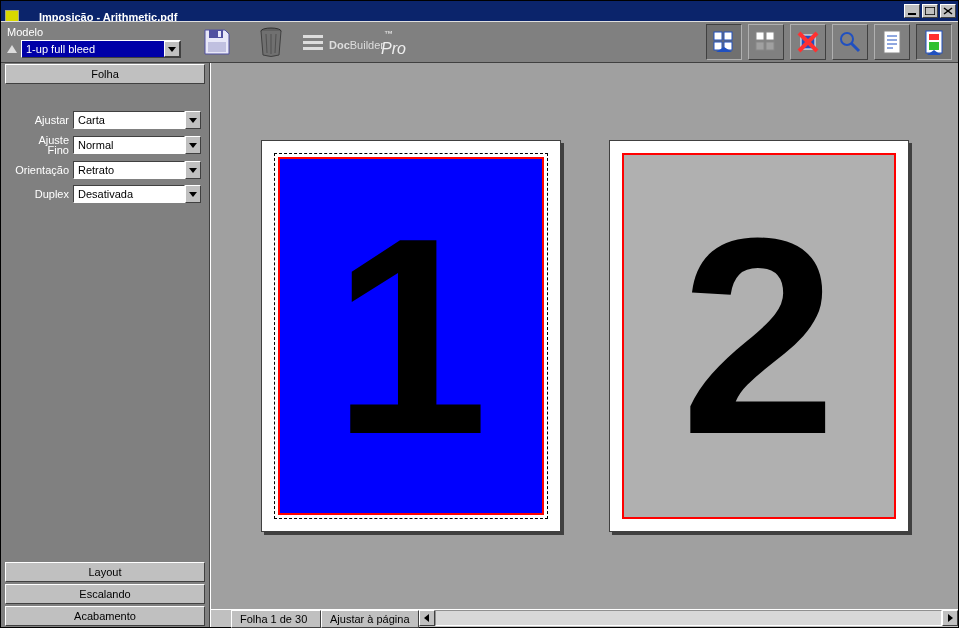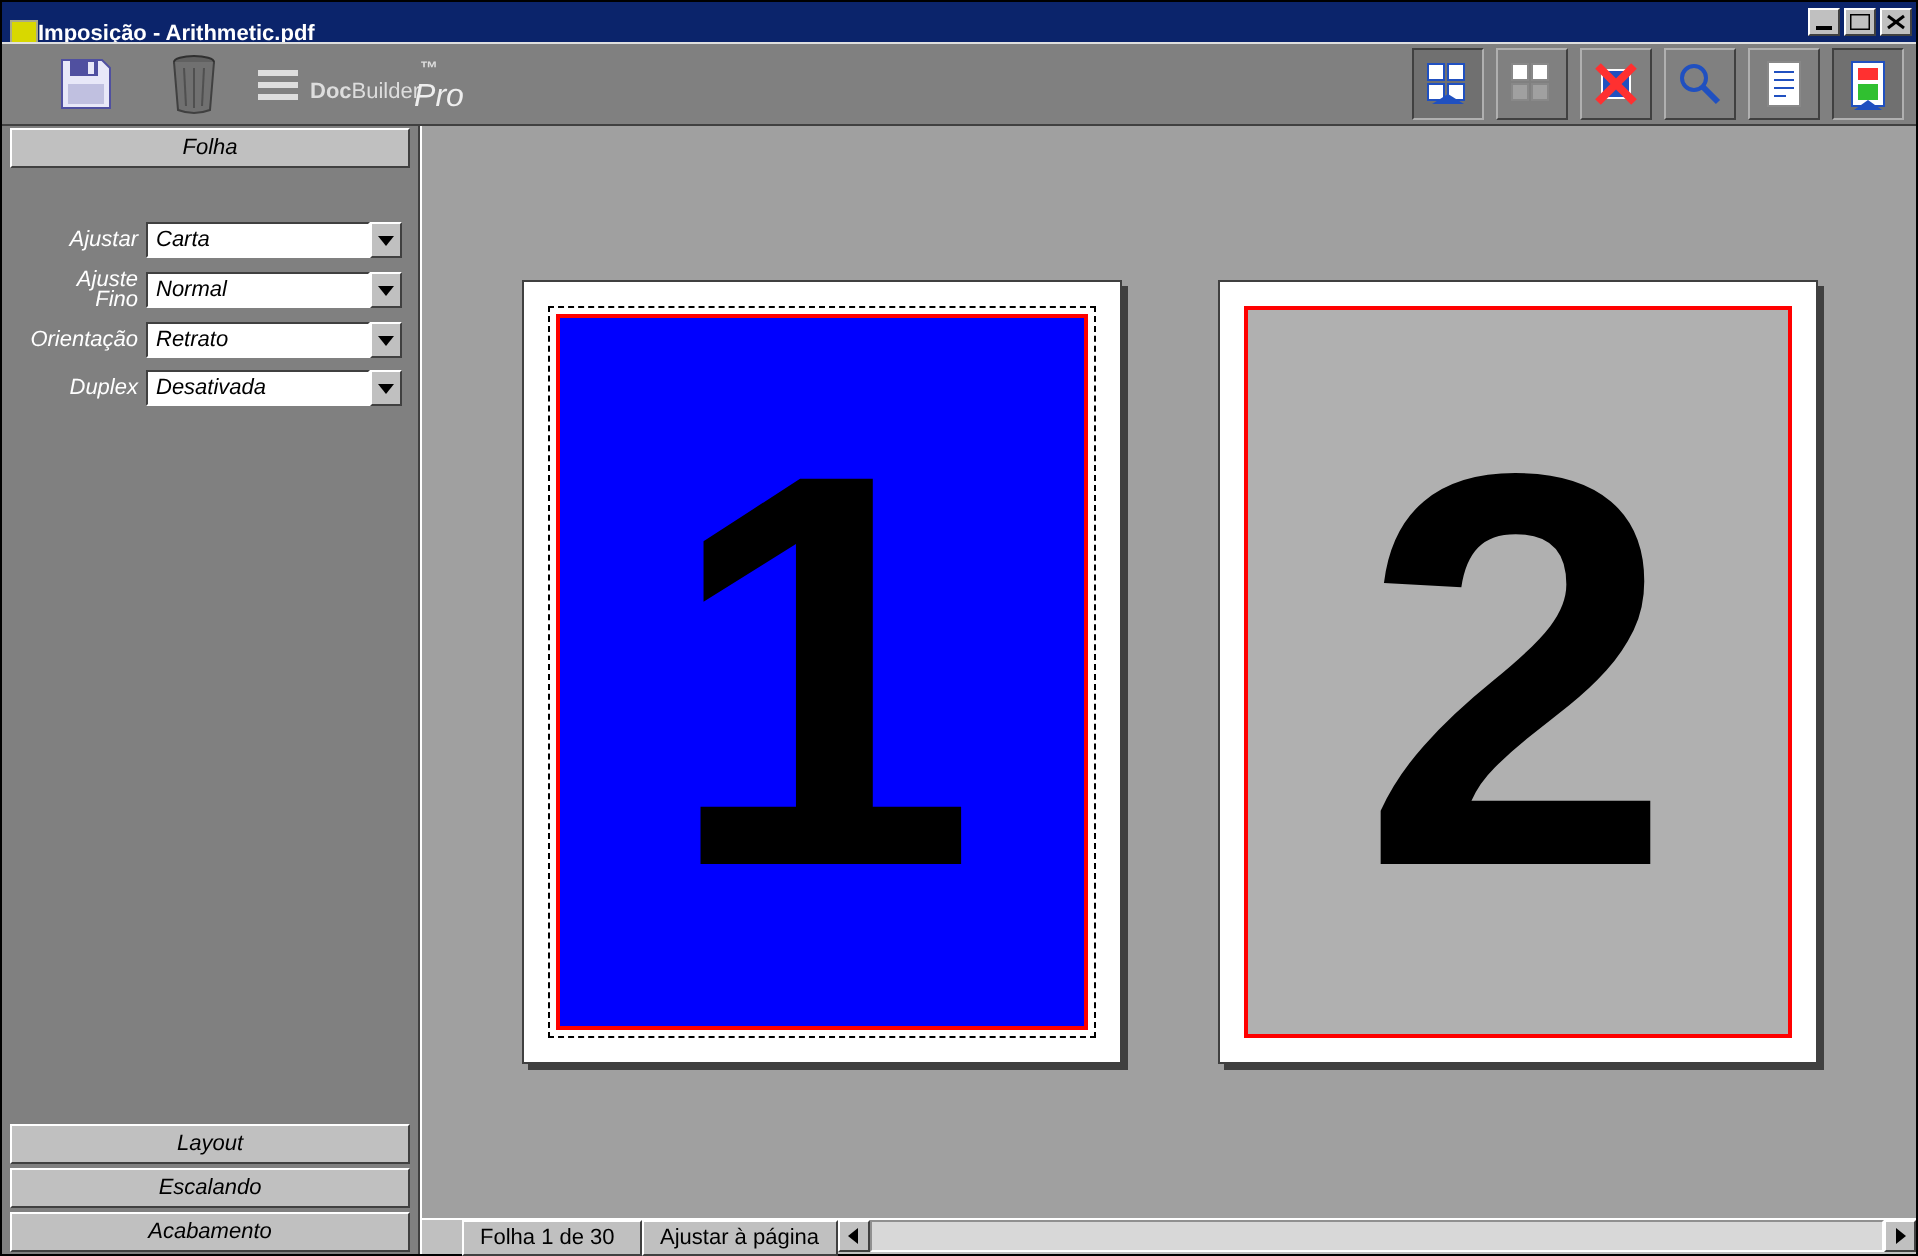--- a/index.html
+++ b/index.html
@@ -12,21 +12,21 @@
     display: flex; flex-direction: column;
   }
 
   
   .titlebar {
     height: 20px;
     background: linear-gradient(to right, #0b246b, #0b246b);
     display: flex; align-items: center; justify-content: space-between;
     padding: 0 2px 0 4px;
   }
-  .titlebar-left { display: flex; align-items: center; gap: 0; margin-top: 12px; }
+  .titlebar-left { display: flex; align-items: center; gap: 20px; margin-top: 12px; }
   .titlebar-icon { width: 14px; height: 14px; background: #d8d800; border: 1px solid #aa8; }
   .titlebar-text { color: #fff; font-weight: bold; }
   .titlebar-buttons { display: flex; gap: 2px; }
   .winbtn {
     width: 16px; height: 14px;
     background: #c0c0c0;
     border-top: 1px solid #fff; border-left: 1px solid #fff;
     border-right: 1px solid #404040; border-bottom: 1px solid #404040;
     display: flex; align-items: center; justify-content: center;
     font-size: 9px; font-weight: bold; cursor: pointer;
@@ -79,21 +79,21 @@
     border-right:1px solid #404040;border-bottom:1px solid #404040;
     display:flex;align-items:center;justify-content:center;
     cursor:pointer; position:relative;
   }
   .rbtn.active{border-top:1px solid #404040;border-left:1px solid #404040;border-right:1px solid #b0b0b0;border-bottom:1px solid #b0b0b0;background:#707070;}
 
   
   .body { flex:1; display:flex; }
 
   
-  .sidebar { width:209px; background:#808080; border-right:1px solid #404040; display:flex;flex-direction:column;font-style:italic; }
+  .sidebar { width:209px; background:#808080; border-right:1px solid #404040; display:flex;flex-direction:column; }
   .sidebar-body{flex:1; padding: 6px 6px 0 6px;}
   .panel-btn {
     height:20px; background:#c0c0c0;
     border-top:1px solid #fff;border-left:1px solid #fff;border-right:1px solid #404040;border-bottom:1px solid #404040;
     display:flex;align-items:center;justify-content:center;
     margin:1px 4px; cursor:pointer;
   }
   .props { margin-top: 20px; padding-right:2px;}
   .prop-row { display:flex; align-items:center; margin-bottom:6px; }
   .prop-label { flex: 0 0 66px; text-align:right; color:#fff; padding-right:4px; font-size:11px; line-height:11px;}
@@ -163,20 +163,30 @@
       <div class="winbtn">
           <svg width="10" height="8">
             <line x1="1" y1="1" x2="9" y2="7" stroke="#000" stroke-width="1.5"></line>
             <line x1="9" y1="1" x2="1" y2="7" stroke="#000" stroke-width="1.5"></line>
           </svg>
         </div>
     </div>
   </div>
 
   <div class="toolbar">
+    <div class="model-block">
+      <div class="model-label">Modelo</div>
+      <div class="model-row">
+        <div class="collapse-tri"></div>
+        <div class="combo">
+          <span>1-up full bleed</span>
+          <div class="combo-btn"></div>
+        </div>
+      </div>
+    </div>
 
     <div class="tool-icon">
       <svg width="32" height="32" viewBox="0 0 32 32">
         <polygon points="4,4 24,4 28,8 28,28 4,28" fill="#e8e8f8" stroke="#5050a0" stroke-width="1"></polygon>
         <rect x="8" y="4" width="14" height="8" fill="#5050a0"></rect>
         <rect x="17" y="5" width="3" height="6" fill="#e8e8f8"></rect>
         <rect x="7" y="16" width="18" height="10" fill="#c0c0e0"></rect>
       </svg>
     </div>
 

